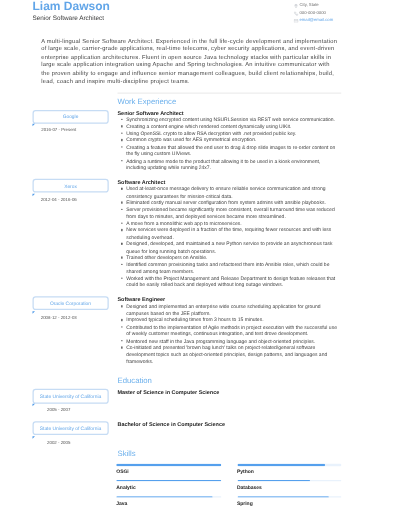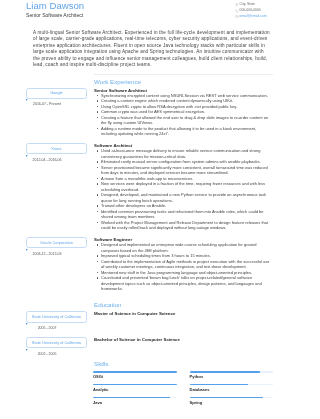--- a/index.html
+++ b/index.html
@@ -1,21 +1,21 @@
 <!DOCTYPE html>
 <html><head>
 <meta charset="utf-8">
 <style>
   html,body{margin:0;padding:0;}
   body{width:297px;height:419px;overflow:hidden;background:#ffffff;
        font-family:"Liberation Sans",sans-serif;color:#3f3f3f;}
   .page{position:relative;width:297px;height:419px;background:#fff;box-sizing:border-box;overflow:hidden;}
   
   .hdr{position:relative;height:22px;}
-  .name{position:absolute;left:26px;top:0px;font-size:9.6px;font-weight:normal;color:#61a5e8;line-height:11px;}
+  .name{position:absolute;left:26px;top:0px;font-size:9.6px;font-weight:bold;color:#61a5e8;line-height:11px;}
   .role{position:absolute;left:26px;top:12.4px;font-size:5.1px;color:#3a3a3a;line-height:6px;}
   .contacts{position:absolute;left:235.3px;top:2.2px;}
   .contact{display:flex;align-items:center;font-size:3.4px;color:#6d6d6d;line-height:5.65px;white-space:nowrap;}
   .contact .ci{width:3.4px;height:3.4px;margin-right:0.9px;flex:0 0 auto;display:block;}
   .contact.mail .ctext{color:#61a5e8;}
   
   .summary{position:absolute;left:33px;top:29.6px;width:237px;font-size:4.6px;letter-spacing:0.18px;line-height:6.55px;color:#3f3f3f;}
   
   .body{position:absolute;left:0;top:74.3px;width:297px;}
   .topline{height:0.5px;background:#ededed;margin:0 24px 0 94px;}

